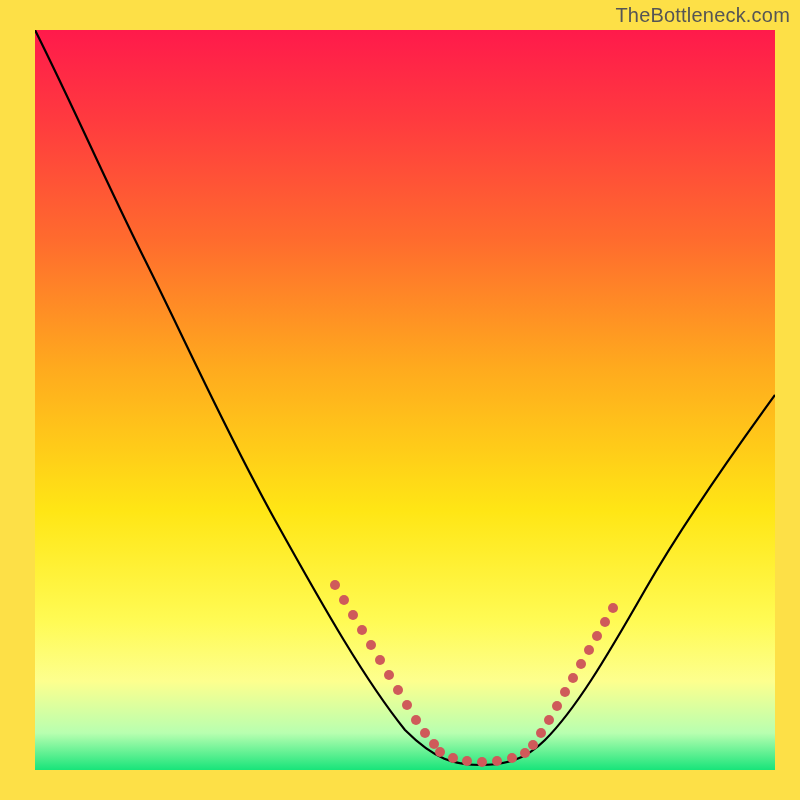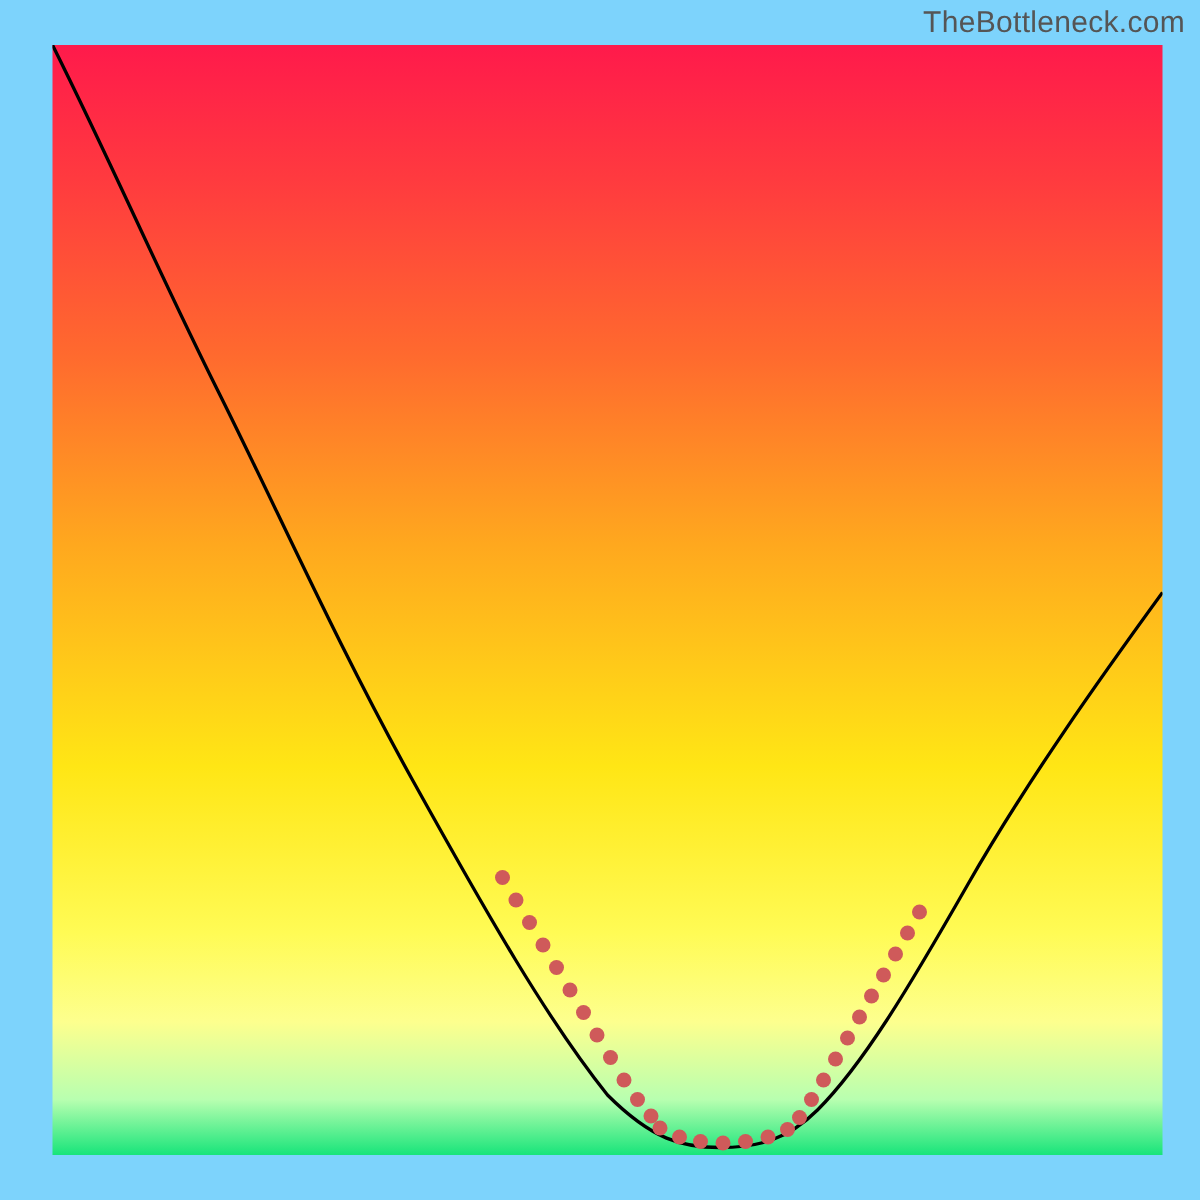--- a/index.html
+++ b/index.html
@@ -10,21 +10,21 @@
     overflow: hidden;
     background: #000;
     font-family: Arial, Helvetica, sans-serif;
   }
   .frame {
     position: absolute;
     left: 0;
     top: 0;
     width: 800px;
     height: 800px;
-    background: #7dd3fc;
+    background: #fde047;
   }
   .plot {
     position: absolute;
     left: 35px;
     top: 30px;
     width: 740px;
     height: 740px;
     background: linear-gradient(to bottom,
       #ff1a4b 0%,
       #ff3a3f 12%,

